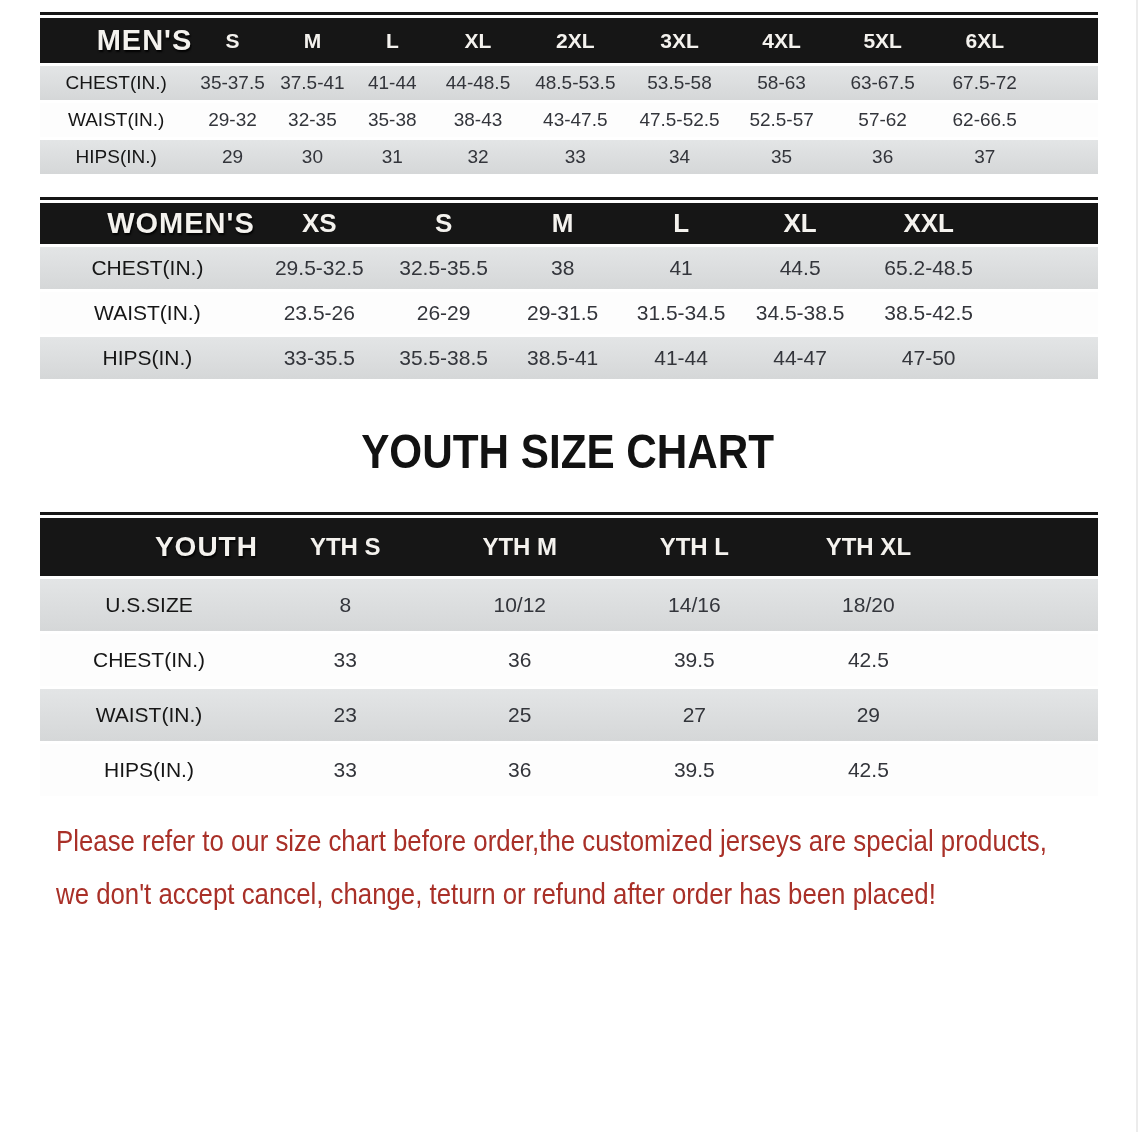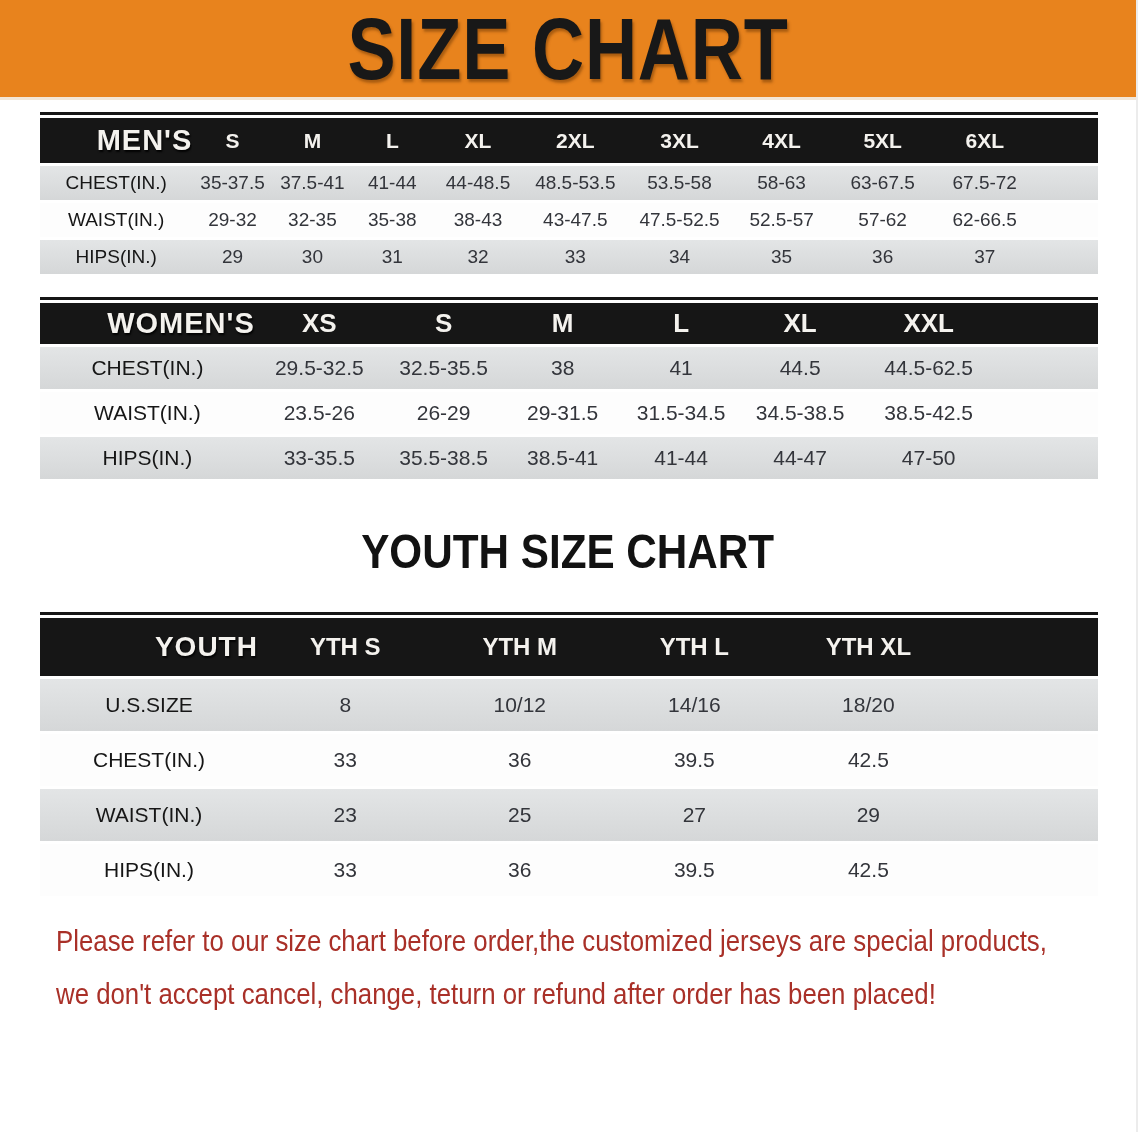--- a/index.html
+++ b/index.html
@@ -100,23 +100,20 @@
     transform: scaleX(0.86);
     transform-origin: 0 50%;
     white-space: nowrap;
   }
 </style>
 </head>
 <body>
 
 <div class="page">
 
-  <header class="banner">
-    <h1>SIZE CHART</h1>
-  </header>
 
   <div class="table-wrap" id="men-table-wrap">
     <div class="topline"></div>
     <div>
         <table class="size-table-el men-table">
           <colgroup>
             <col style="width: 14.4%;">
             <col style="width: 7.6%;">
             <col style="width: 7.5%;">
             <col style="width: 7.6%;">
@@ -215,21 +212,21 @@
             </tr>
           </thead>
           <tbody>
             <tr class="stripe">
               <td class="label">CHEST(IN.)</td>
               <td class="value">29.5-32.5</td>
               <td class="value">32.5-35.5</td>
               <td class="value">38</td>
               <td class="value">41</td>
               <td class="value">44.5</td>
-              <td class="value">44.5-62.5</td>
+              <td class="value">65.2-48.5</td>
               <td></td>
             </tr>
             <tr class="plain">
               <td class="label">WAIST(IN.)</td>
               <td class="value">23.5-26</td>
               <td class="value">26-29</td>
               <td class="value">29-31.5</td>
               <td class="value">31.5-34.5</td>
               <td class="value">34.5-38.5</td>
               <td class="value">38.5-42.5</td>

